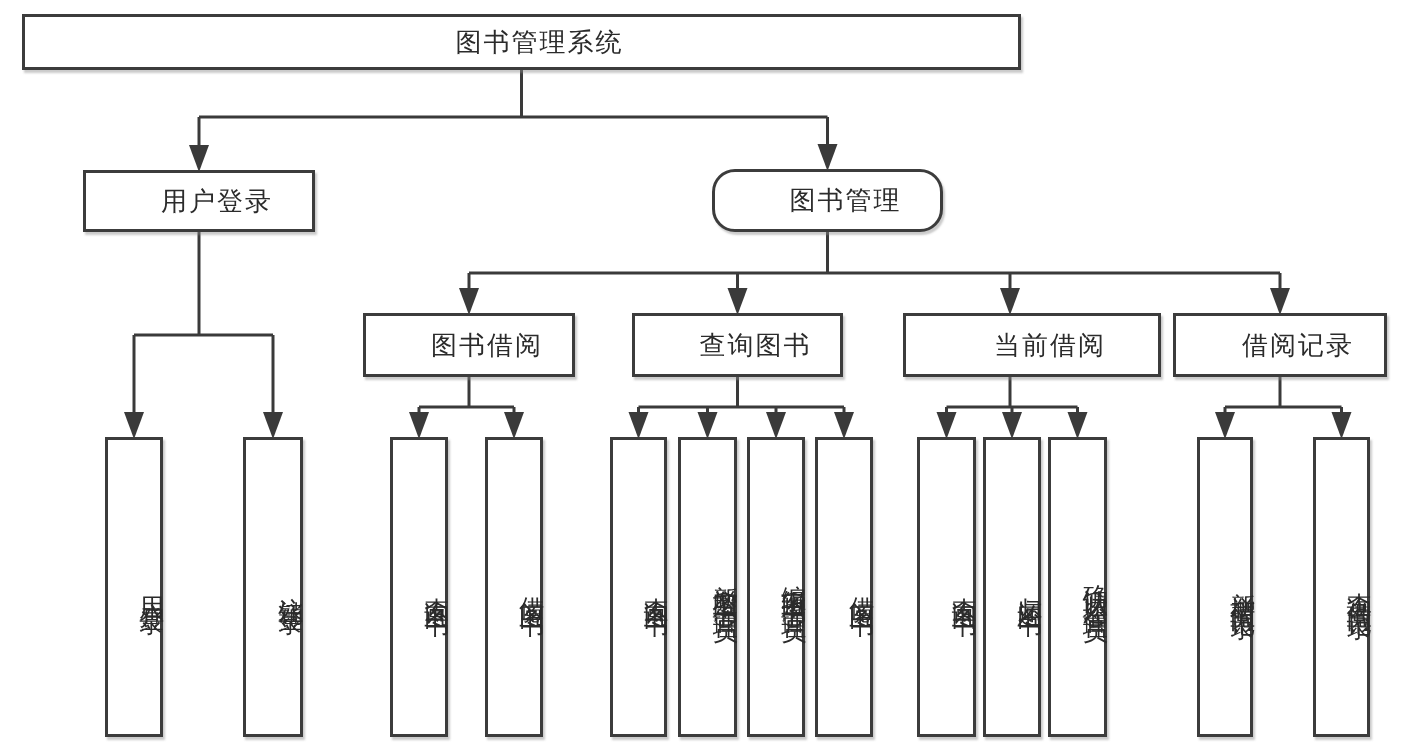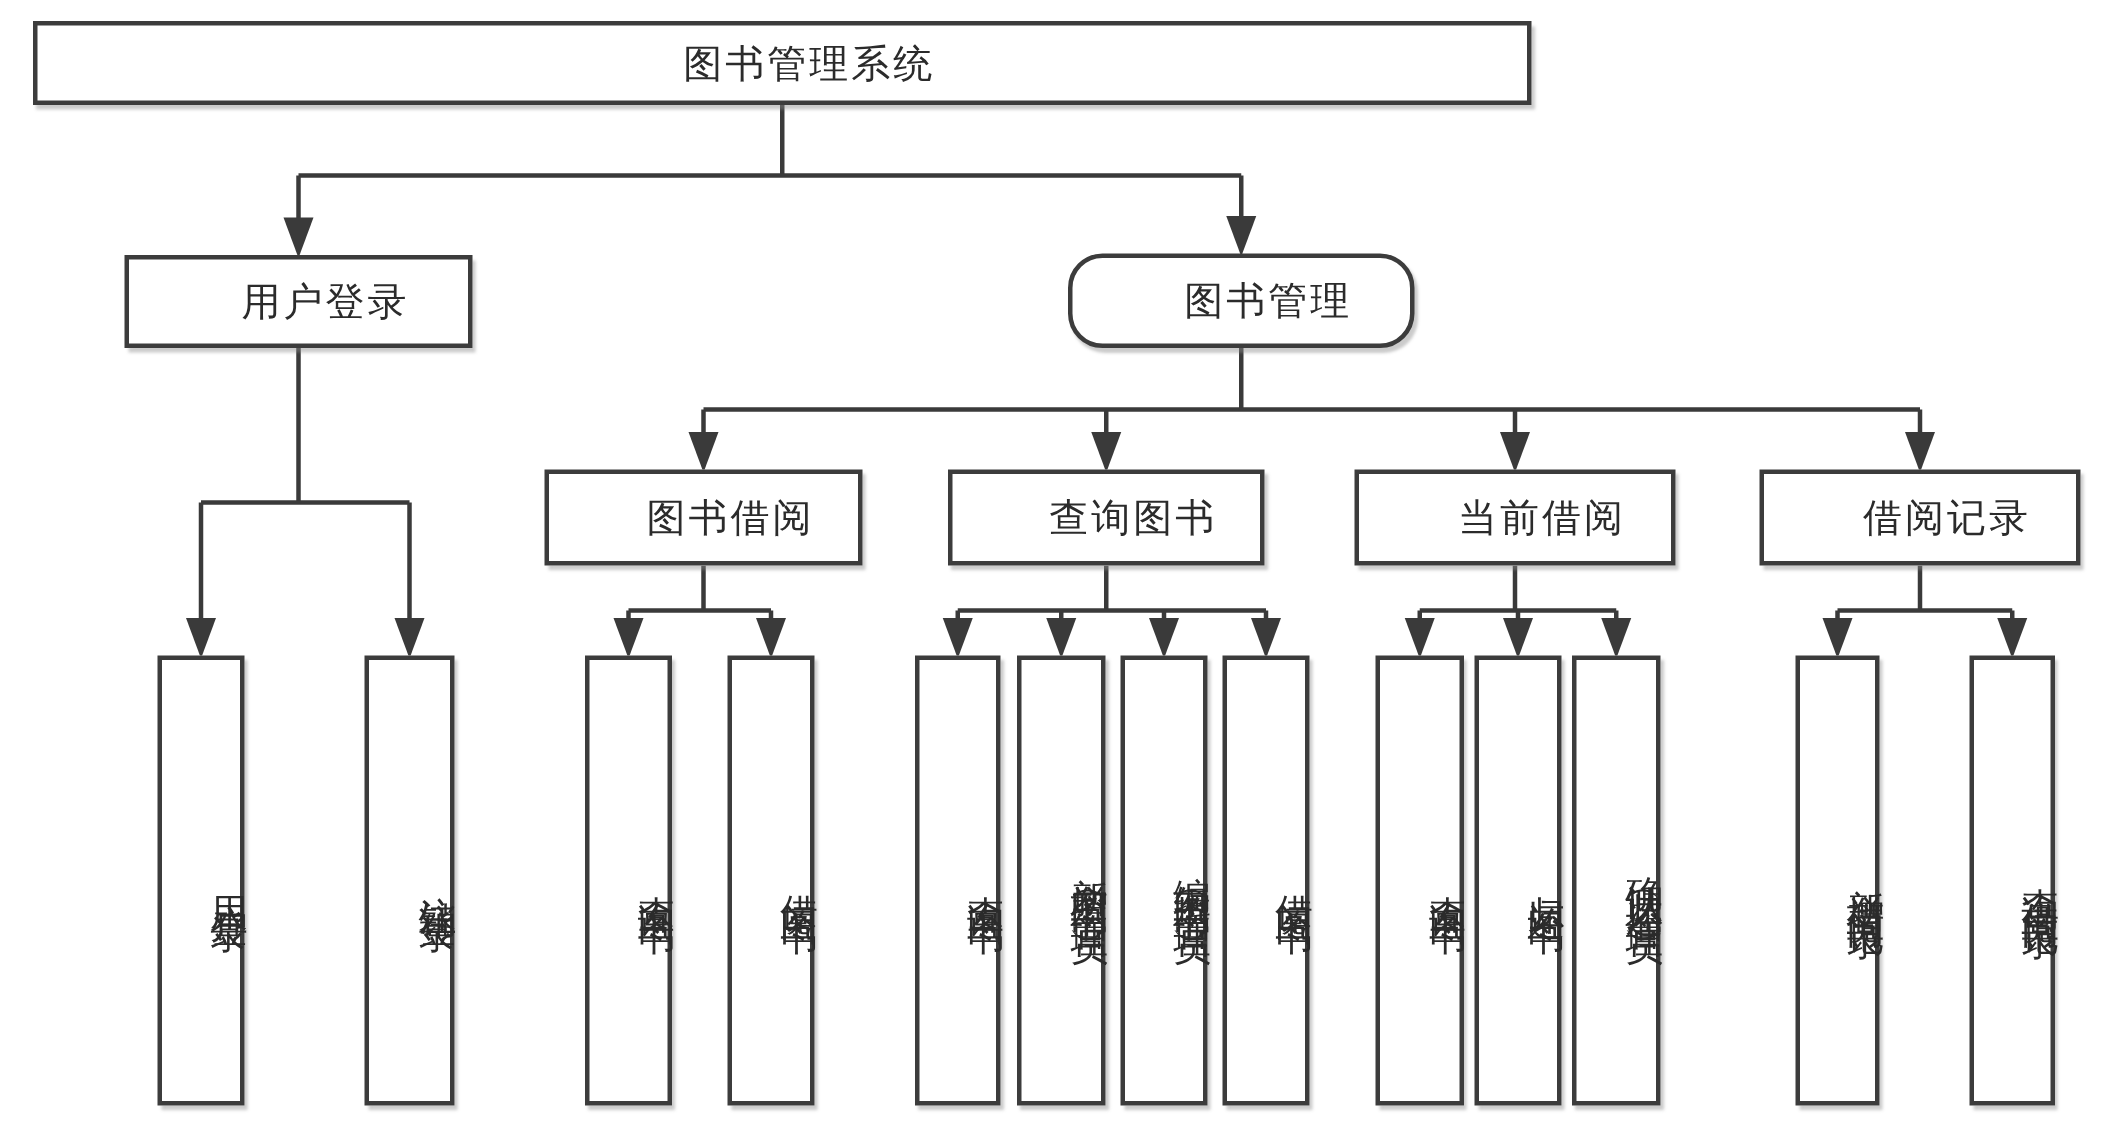--- a/index.html
+++ b/index.html
@@ -113,21 +113,21 @@
       <polygon points="1225,439 1215,412 1235,412" fill="#3a3a3a"></polygon>
       <line x1="1341.5" y1="407" x2="1341.5" y2="421" stroke="#3a3a3a" stroke-width="3"></line>
       <polygon points="1341.5,439 1331.5,412 1351.5,412" fill="#3a3a3a"></polygon>
     </svg>
   <div id="nodes">
       <div class="node" style="left: 22px; top: 14px; width: 999px; height: 56px;">图书管理系统</div>
       <div class="node" style="left: 83px; top: 170px; width: 232px; height: 62px;">用户登录</div>
       <div class="node" style="left: 712px; top: 169px; width: 231px; height: 63px; border-radius: 23px;">图书管理</div>
       <div class="node" style="left: 363px; top: 313px; width: 212px; height: 64px;">图书借阅</div>
       <div class="node" style="left: 632px; top: 313px; width: 211px; height: 64px;">查询图书</div>
-      <div class="node" style="left: 903px; top: 313px; width: 214px; height: 64px;">当前借阅</div>
+      <div class="node" style="left: 903px; top: 313px; width: 258px; height: 64px;">当前借阅</div>
       <div class="node" style="left: 1173px; top: 313px; width: 214px; height: 64px; font-family: Liberation Serif, serif;">借阅记录</div>
       <div class="node vertical" style="left: 105px; top: 437px; width: 58px; height: 300px;">用户登录</div>
       <div class="node vertical" style="left: 243px; top: 437px; width: 60px; height: 300px;">注销登录</div>
       <div class="node vertical" style="left: 390px; top: 437px; width: 58px; height: 300px;">查询图书</div>
       <div class="node vertical" style="left: 485px; top: 437px; width: 58px; height: 300px;">借阅图书</div>
       <div class="node vertical" style="left: 610px; top: 437px; width: 57px; height: 300px;">查询图书</div>
       <div class="node vertical" style="left: 678px; top: 437px; width: 59px; height: 300px;">新增图书（管理员）</div>
       <div class="node vertical" style="left: 747px; top: 437px; width: 58px; height: 300px;">编辑图书（管理员）</div>
       <div class="node vertical" style="left: 815px; top: 437px; width: 58px; height: 300px;">借阅图书</div>
       <div class="node vertical" style="left: 917px; top: 437px; width: 59px; height: 300px;">查询图书</div>

